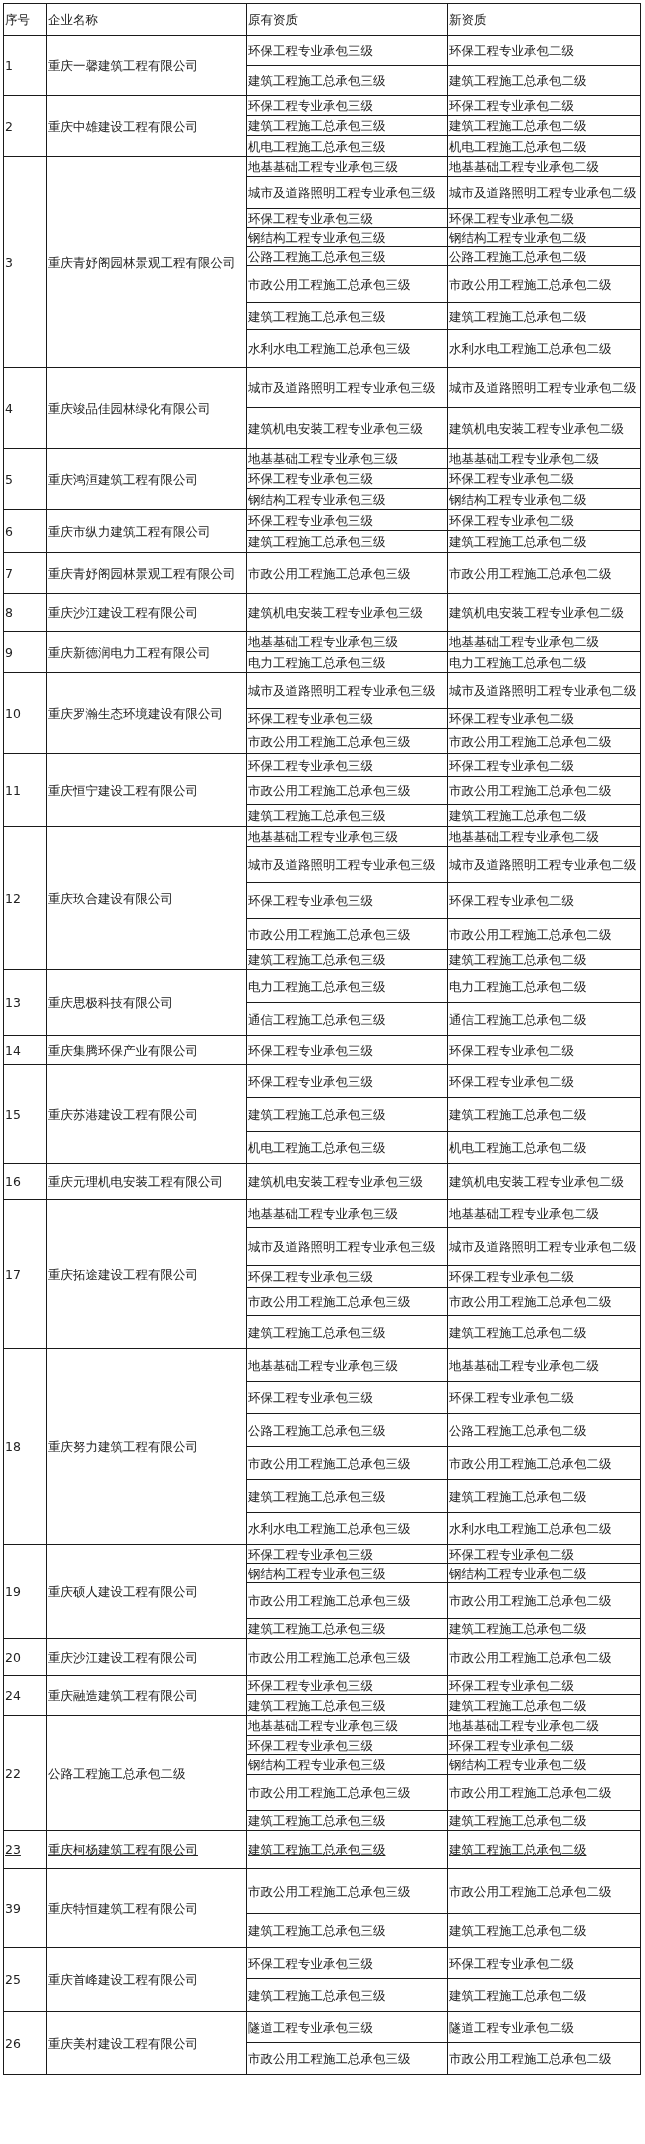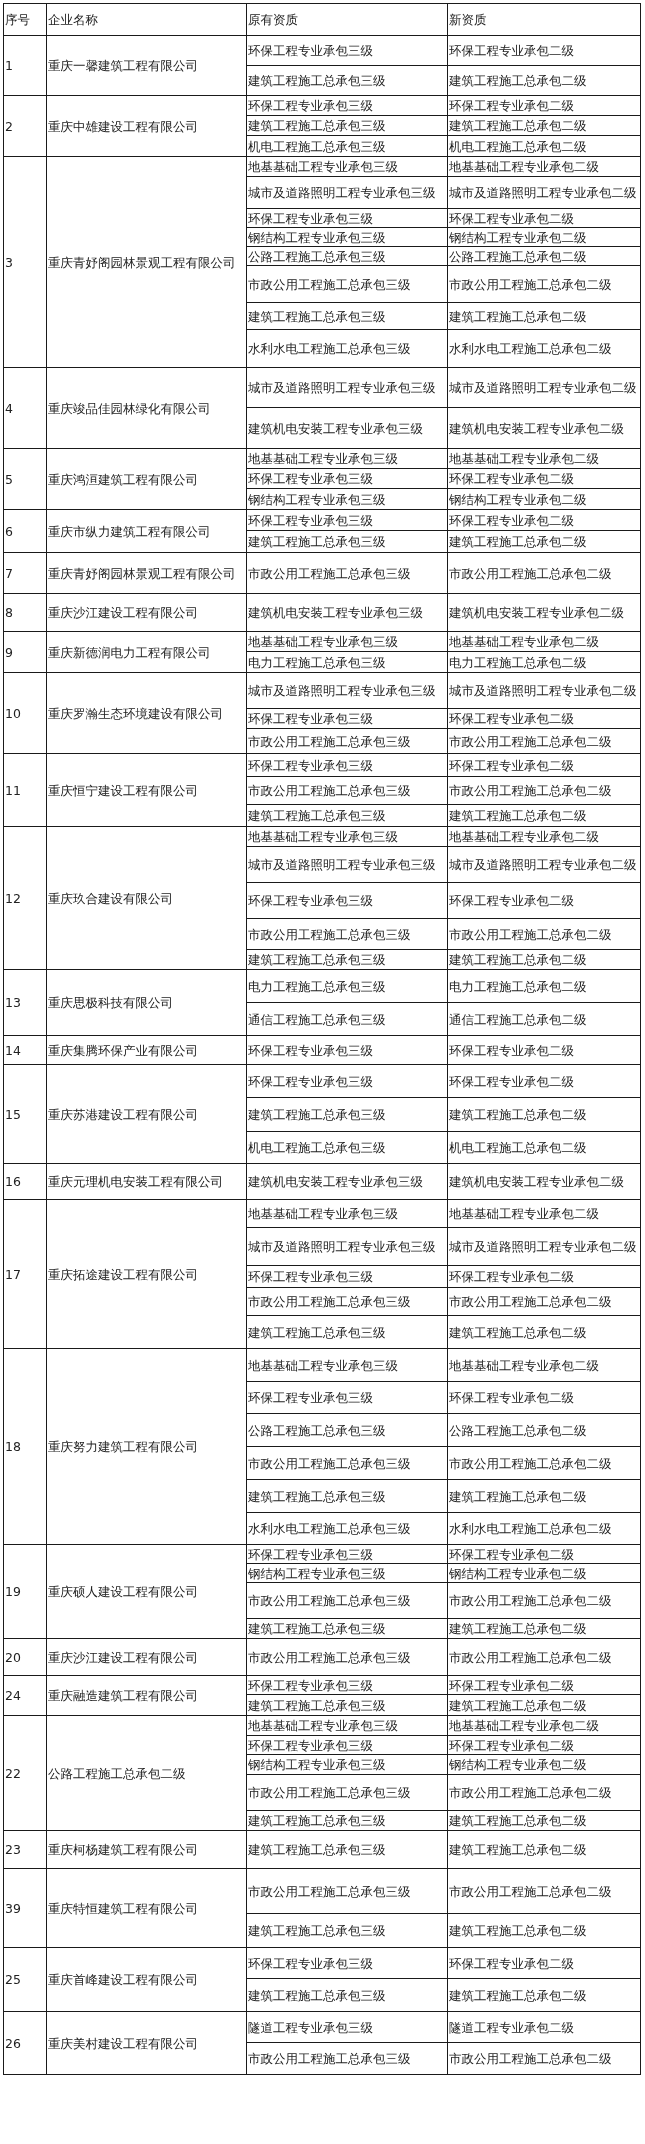--- a/index.html
+++ b/index.html
@@ -345,21 +345,21 @@
         <td>钢结构工程专业承包二级</td>
       </tr>
       <tr style="height: 36px;">
         <td>市政公用工程施工总承包三级</td>
         <td>市政公用工程施工总承包二级</td>
       </tr>
       <tr style="height: 20px;">
         <td>建筑工程施工总承包三级</td>
         <td>建筑工程施工总承包二级</td>
       </tr>
-      <tr style="height: 38px;">
+      <tr style="height: 38px; text-decoration: underline;">
         <td rowspan="1">23</td>
         <td rowspan="1">重庆柯杨建筑工程有限公司</td>
         <td>建筑工程施工总承包三级</td>
         <td>建筑工程施工总承包二级</td>
       </tr>
       <tr style="height: 45px;">
         <td rowspan="2">39</td>
         <td rowspan="2">重庆特恒建筑工程有限公司</td>
         <td>市政公用工程施工总承包三级</td>
         <td>市政公用工程施工总承包二级</td>

